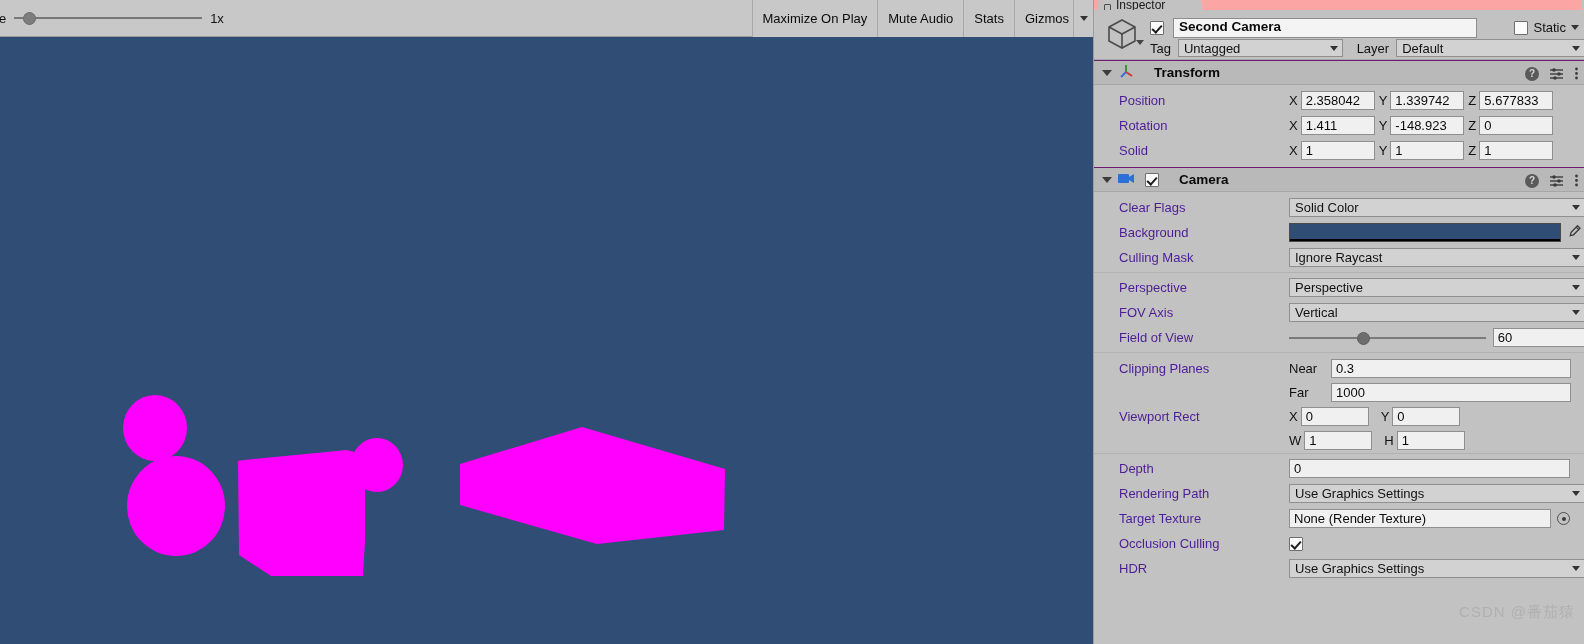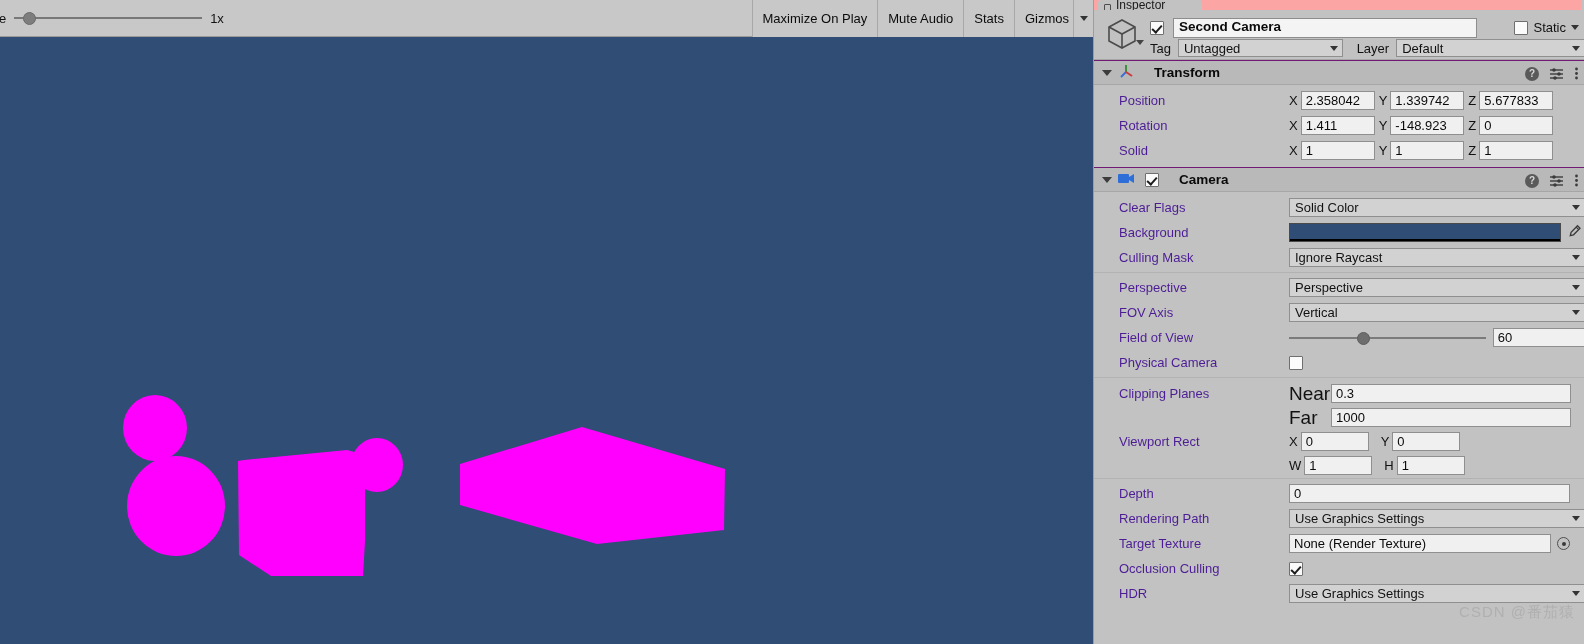--- a/index.html
+++ b/index.html
@@ -186,21 +186,21 @@
   .eyedrop { margin-left: 6px; }
   .fov-slider { position: relative; width: 215px; height: 14px; display: flex; align-items: center; }
   .fov-slider .track { position: absolute; left: 0; right: 0; top: 6px; height: 2px; background: #7b7b7b; }
   .fov-slider .knob {
     position: absolute; left: 68px; top: 1px; width: 13px; height: 13px;
     border-radius: 50%; background: #6e6e6e; border: 1px solid #5d5d5d;
   }
   .fov-val { width: 100px; margin-left: 7px; }
   .clip-col { display: flex; flex-direction: column; gap: 3px; }
   .clip-row { display: flex; align-items: center; height: 21px; }
-  .clip-lab { width: 42px; font-size: 19px; color: #111; }
+  .clip-lab { width: 42px; font-size: 13px; color: #111; }
   .clip-field { width: 240px; height: 19px; }
   .vp-col { display: flex; flex-direction: column; gap: 3px; }
   .vp-row { display: flex; align-items: center; height: 21px; }
   .circle-sel {
     width: 13px; height: 13px; border-radius: 50%;
     border: 1px solid #4f4f4f; position: relative; margin-left: 6px;
   }
   .circle-sel::after {
     content: ""; position: absolute; left: 3.5px; top: 3.5px;
     width: 4px; height: 4px; border-radius: 50%; background: #3a3a3a;
@@ -471,24 +471,20 @@
           <span class="prop-label">Field of View</span>
           <span class="fov-slider">
             <span class="track"></span>
             <span class="knob"></span>
           </span>
           <span class="num-field fov-val">
             <span>60</span>
           </span>
         </div>
 
-        <div class="prop-row">
-          <span class="prop-label">Physical Camera</span>
-          <span class="cb"></span>
-        </div>
 
         <div class="sep-line"></div>
 
         <div class="prop-row" style="height:48px; align-items:flex-start; padding-top:3px;">
           <span class="prop-label" style="line-height:21px;">Clipping Planes</span>
           <span class="clip-col">
             <span class="clip-row">
               <span class="clip-lab">Near</span>
               <span class="num-field clip-field">
                   <span>0.3</span>

